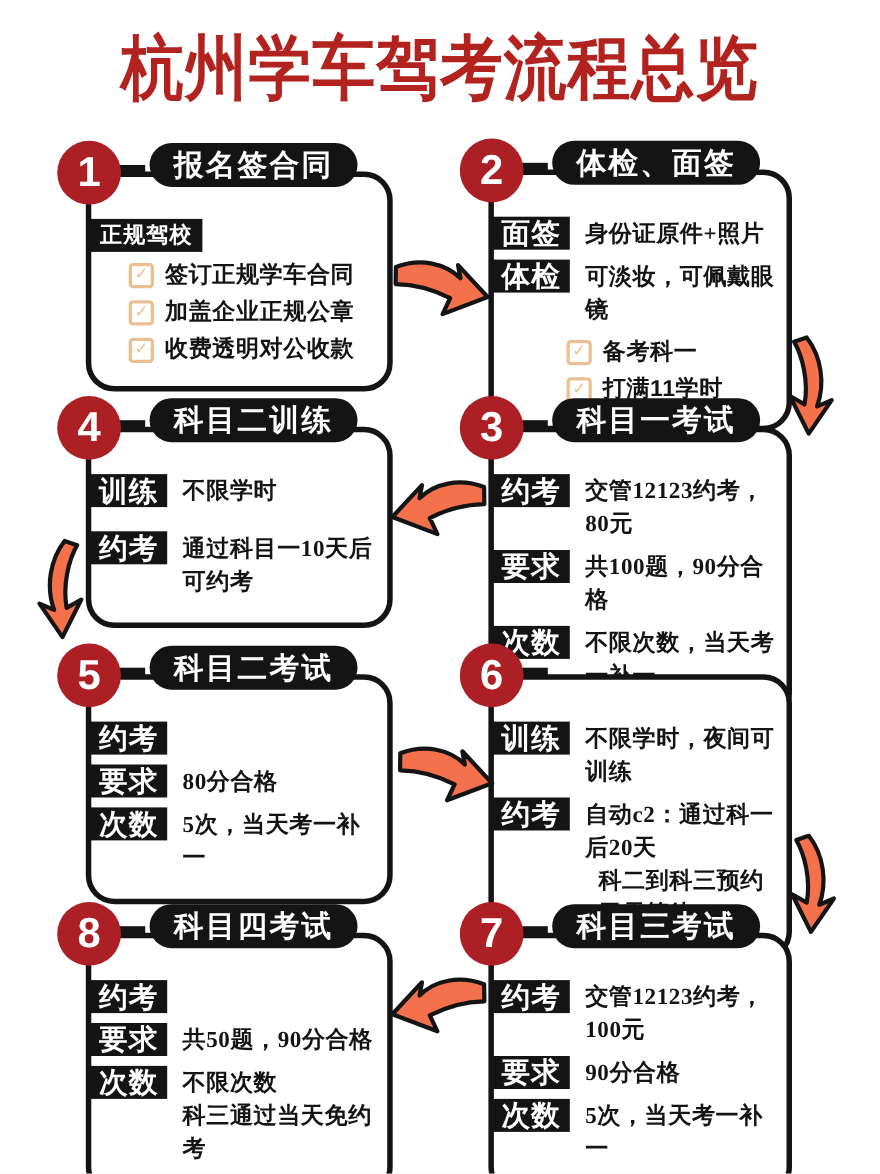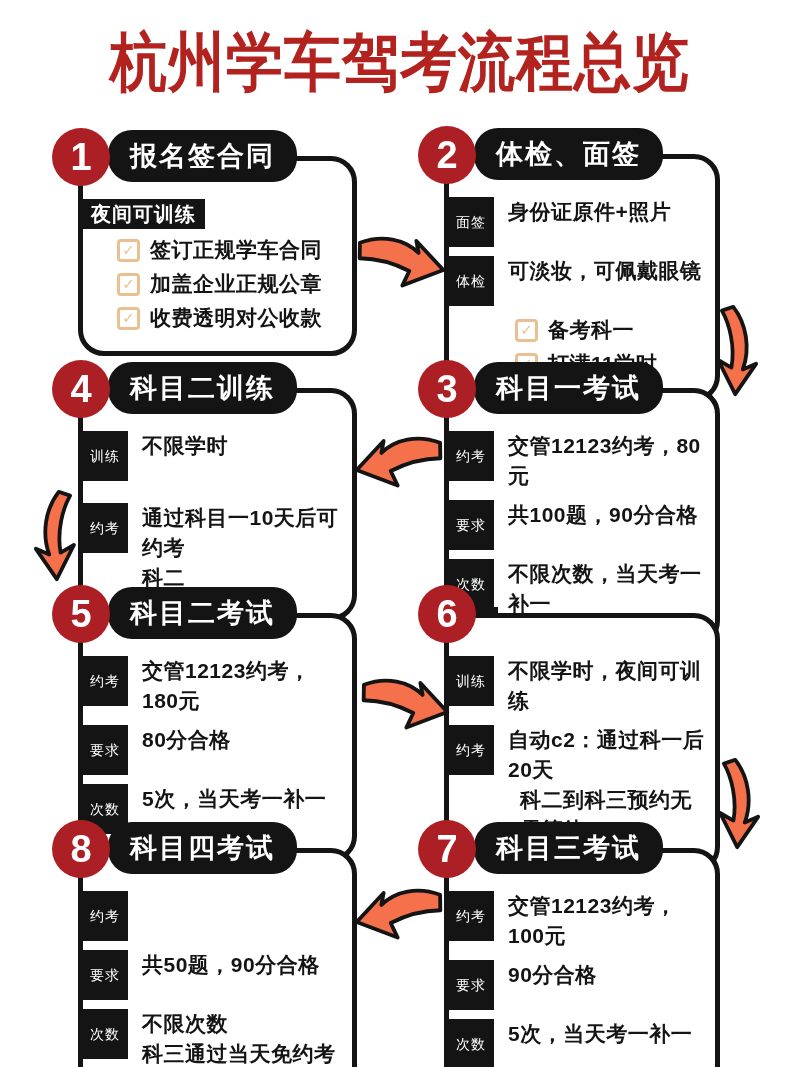--- a/index.html
+++ b/index.html
@@ -29,39 +29,39 @@
     position:absolute;left:0;top:0;width:58px;height:58px;
     background:var(--badge-red);border-radius:50%;z-index:3;
     color:#fff;font-size:38px;font-weight:800;
     display:flex;align-items:center;justify-content:center;
   }
   .connector{
     position:absolute;left:46px;top:22px;width:34px;height:10px;
     background:var(--ink);z-index:1;
   }
   .pill{
-    position:absolute;left:56px;top:2px;height:52px;z-index:2;
+    position:absolute;left:84px;top:2px;height:40px;z-index:2;
     background:var(--ink);border-radius:24px;color:#fff;
     font-size:27px;font-weight:800;letter-spacing:2px;
     display:flex;align-items:center;padding:0 22px;white-space:nowrap;
   }
   .body{
     margin-left:26px;margin-top:28px;background:var(--bg);
     border:5px solid var(--ink);border-radius:26px;
     padding:38px 10px 14px 0;
   }
   .row{display:flex;align-items:flex-start;margin-bottom:9px;}
   .lbl{
     flex:none;background:var(--ink);color:#fff;
-    font-size:14px;font-weight:400;letter-spacing:1px;
-    padding:13px 8px;margin-left:-1px;line-height:24px;
+    font-size:26px;font-weight:700;letter-spacing:1px;
+    padding:3px 8px;margin-left:-1px;line-height:24px;
   }
   .txt{
     font-size:21px;font-weight:700;line-height:30px;
-    padding-left:14px;letter-spacing:0.5px;
+    padding-left:14px;letter-spacing:0.5px;font-family:Liberation Serif, serif;
   }
   .tag{
     display:inline-block;background:var(--ink);color:#fff;
     font-size:20px;font-weight:700;letter-spacing:1px;
     padding:3px 9px;margin-left:-1px;line-height:24px;margin-bottom:6px;
   }
   .checks{padding-left:34px;}
   .checks.deep{padding-left:66px;}
   .check-row{display:flex;align-items:center;margin-bottom:4px;line-height:30px;}
   .checkbox{
@@ -83,21 +83,21 @@
 
 <div class="page">
 
   <div class="main-title">杭州学车驾考流程总览</div>
 
   <div class="slot" style="left:52px;top:128px;width:305px">
     <div class="badge">1</div>
     <div class="connector"></div>
     <div class="pill">报名签合同</div>
     <div class="body" style="min-height:164px">
-      <span class="tag">夜间可训练</span>
+      <span class="tag">正规驾校</span>
       <div class="checks">
         <div class="check-row">
           <span class="checkbox">✓</span>
           <span class="check-txt">签订正规学车合同</span>
         </div>
         <div class="check-row">
           <span class="checkbox">✓</span>
           <span class="check-txt">加盖企业正规公章</span>
         </div>
         <div class="check-row">
@@ -160,34 +160,32 @@
     <div class="pill">科目二训练</div>
     <div class="body" style="min-height:175px">
       <div class="row" style="margin-bottom:22px">
         <span class="lbl">训练</span>
         <span class="txt">不限学时</span>
       </div>
       <div class="row">
         <span class="lbl">约考</span>
         <span class="txt">
           <div>通过科目一10天后可约考</div>
-          <div>科二</div>
         </span>
       </div>
     </div>
   </div>
 
   <div class="slot" style="left:52px;top:585px;width:305px">
     <div class="badge">5</div>
     <div class="connector"></div>
     <div class="pill">科目二考试</div>
     <div class="body" style="min-height:160px">
       <div class="row">
         <span class="lbl">约考</span>
-        <span class="txt">交管12123约考，180元</span>
       </div>
       <div class="row">
         <span class="lbl">要求</span>
         <span class="txt">80分合格</span>
       </div>
       <div class="row">
         <span class="lbl">次数</span>
         <span class="txt">5次，当天考一补一</span>
       </div>
     </div>

